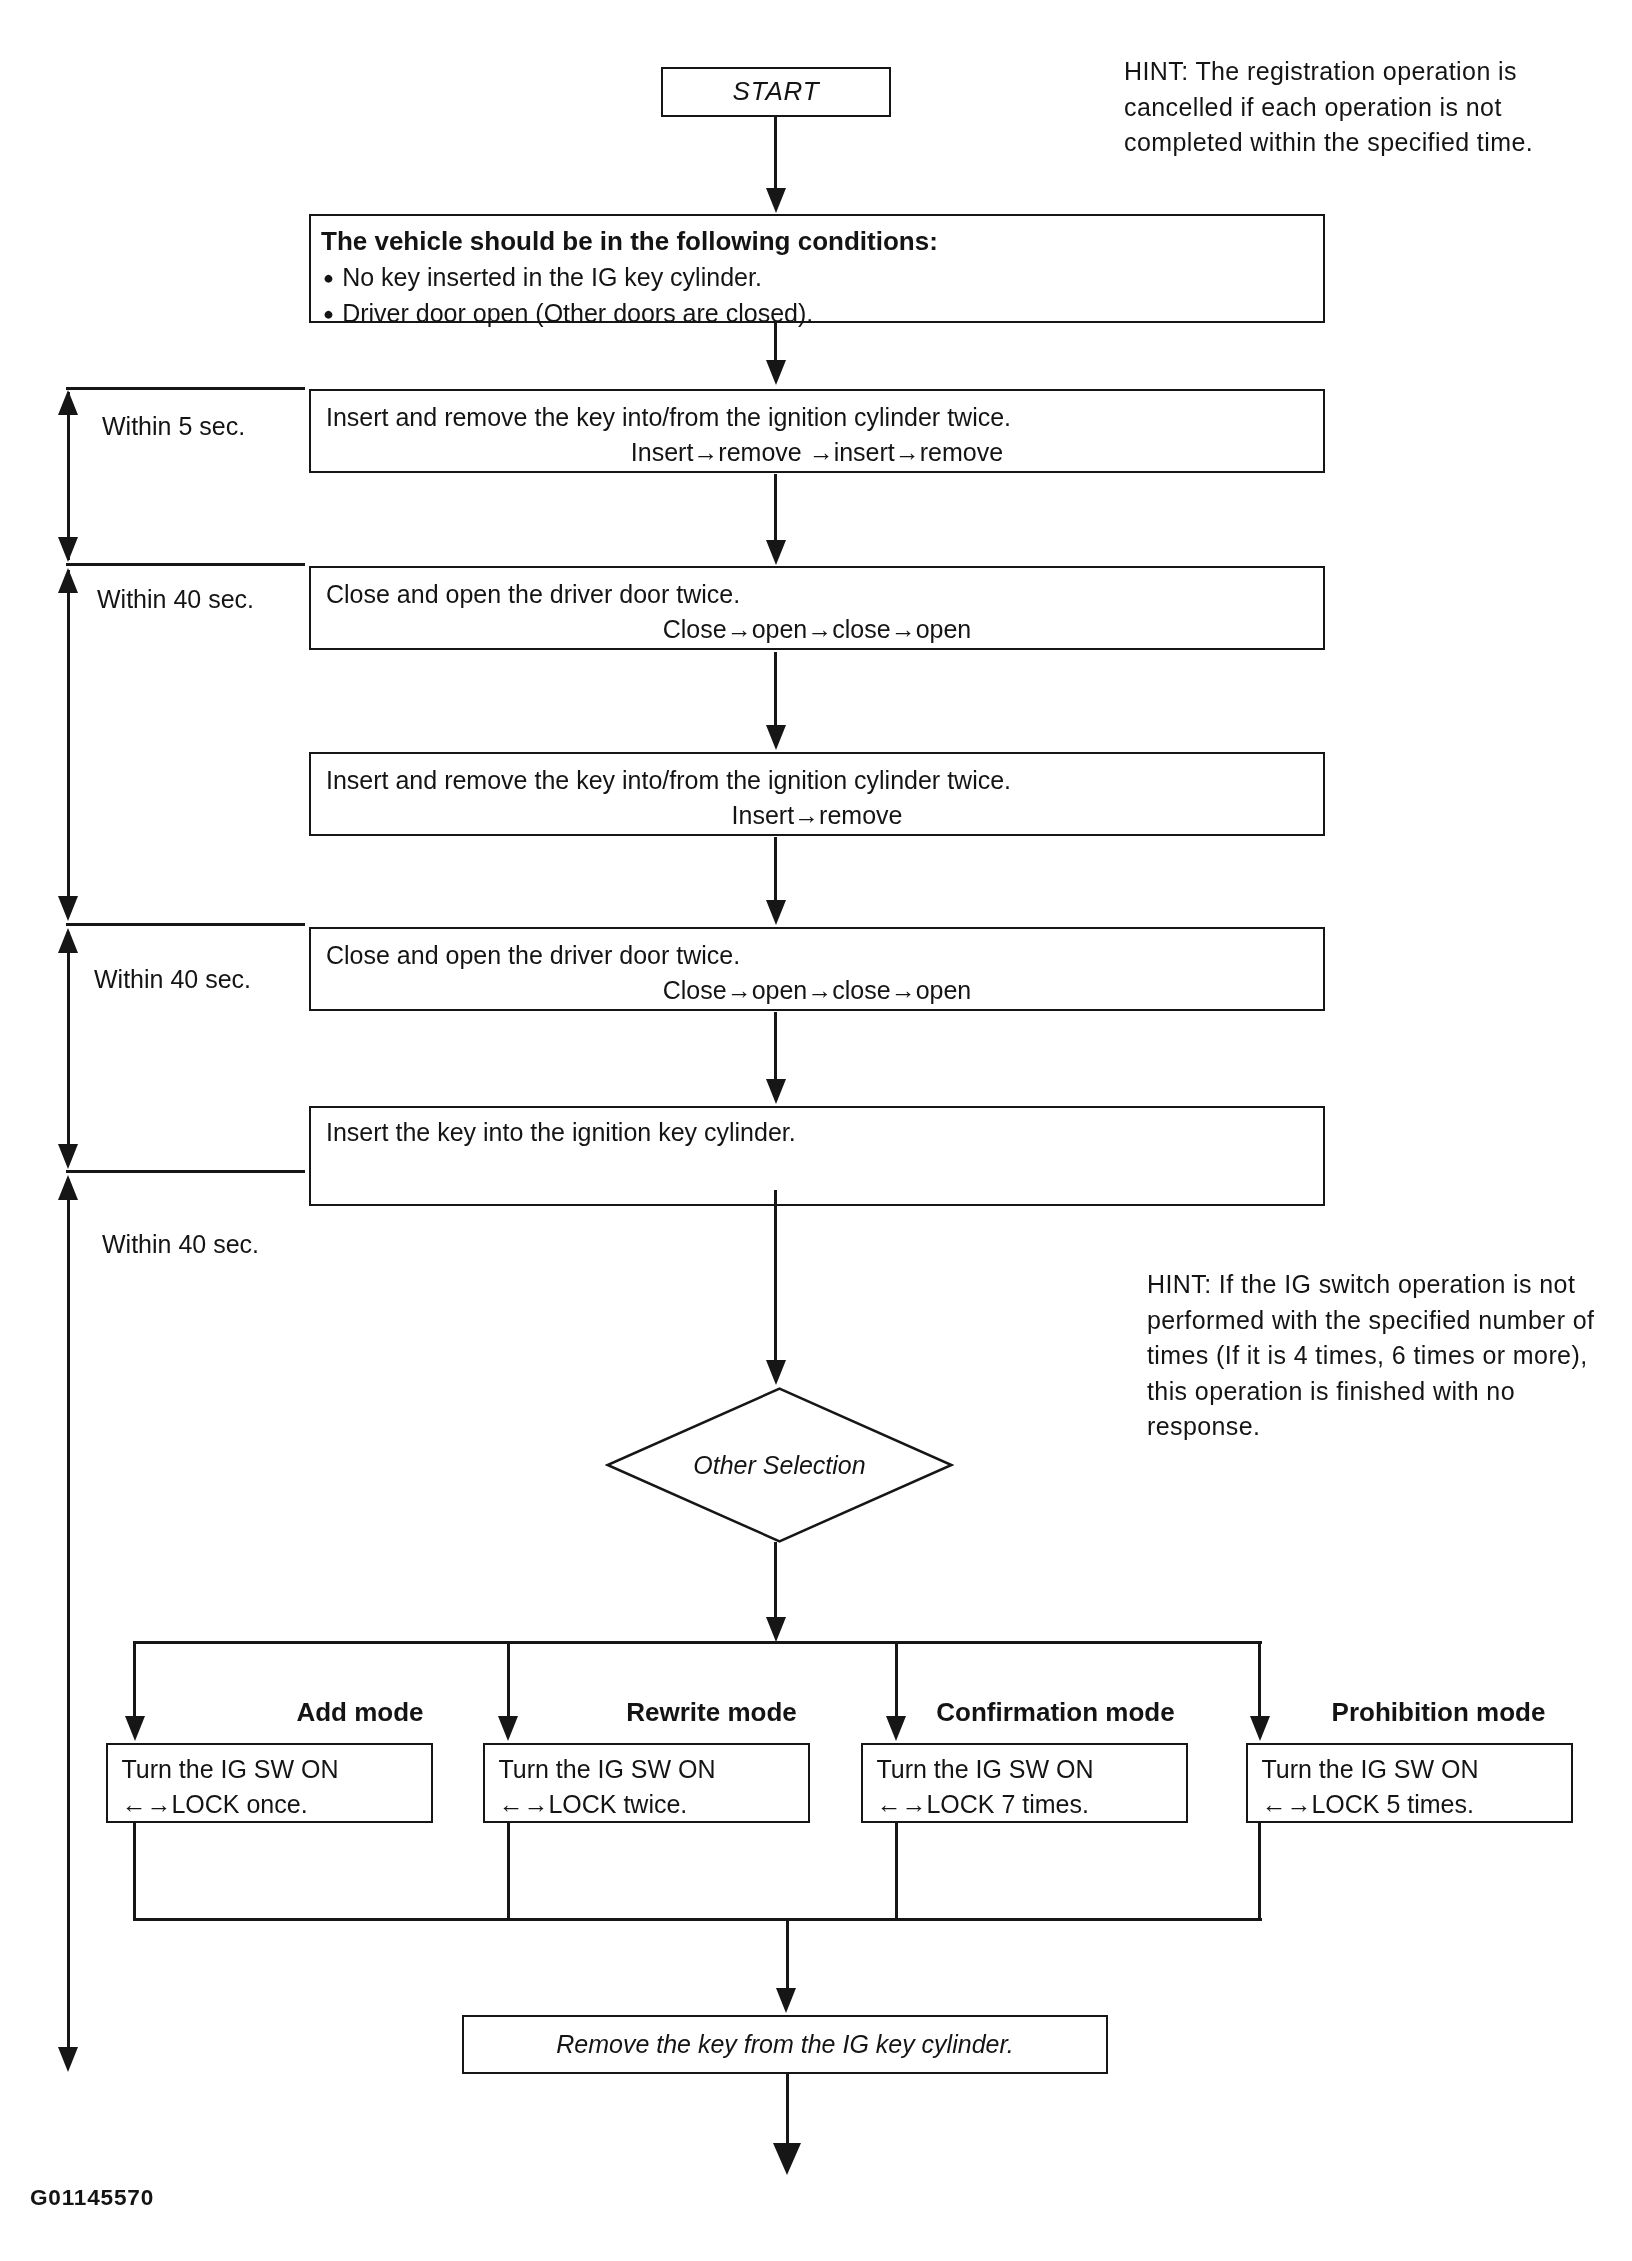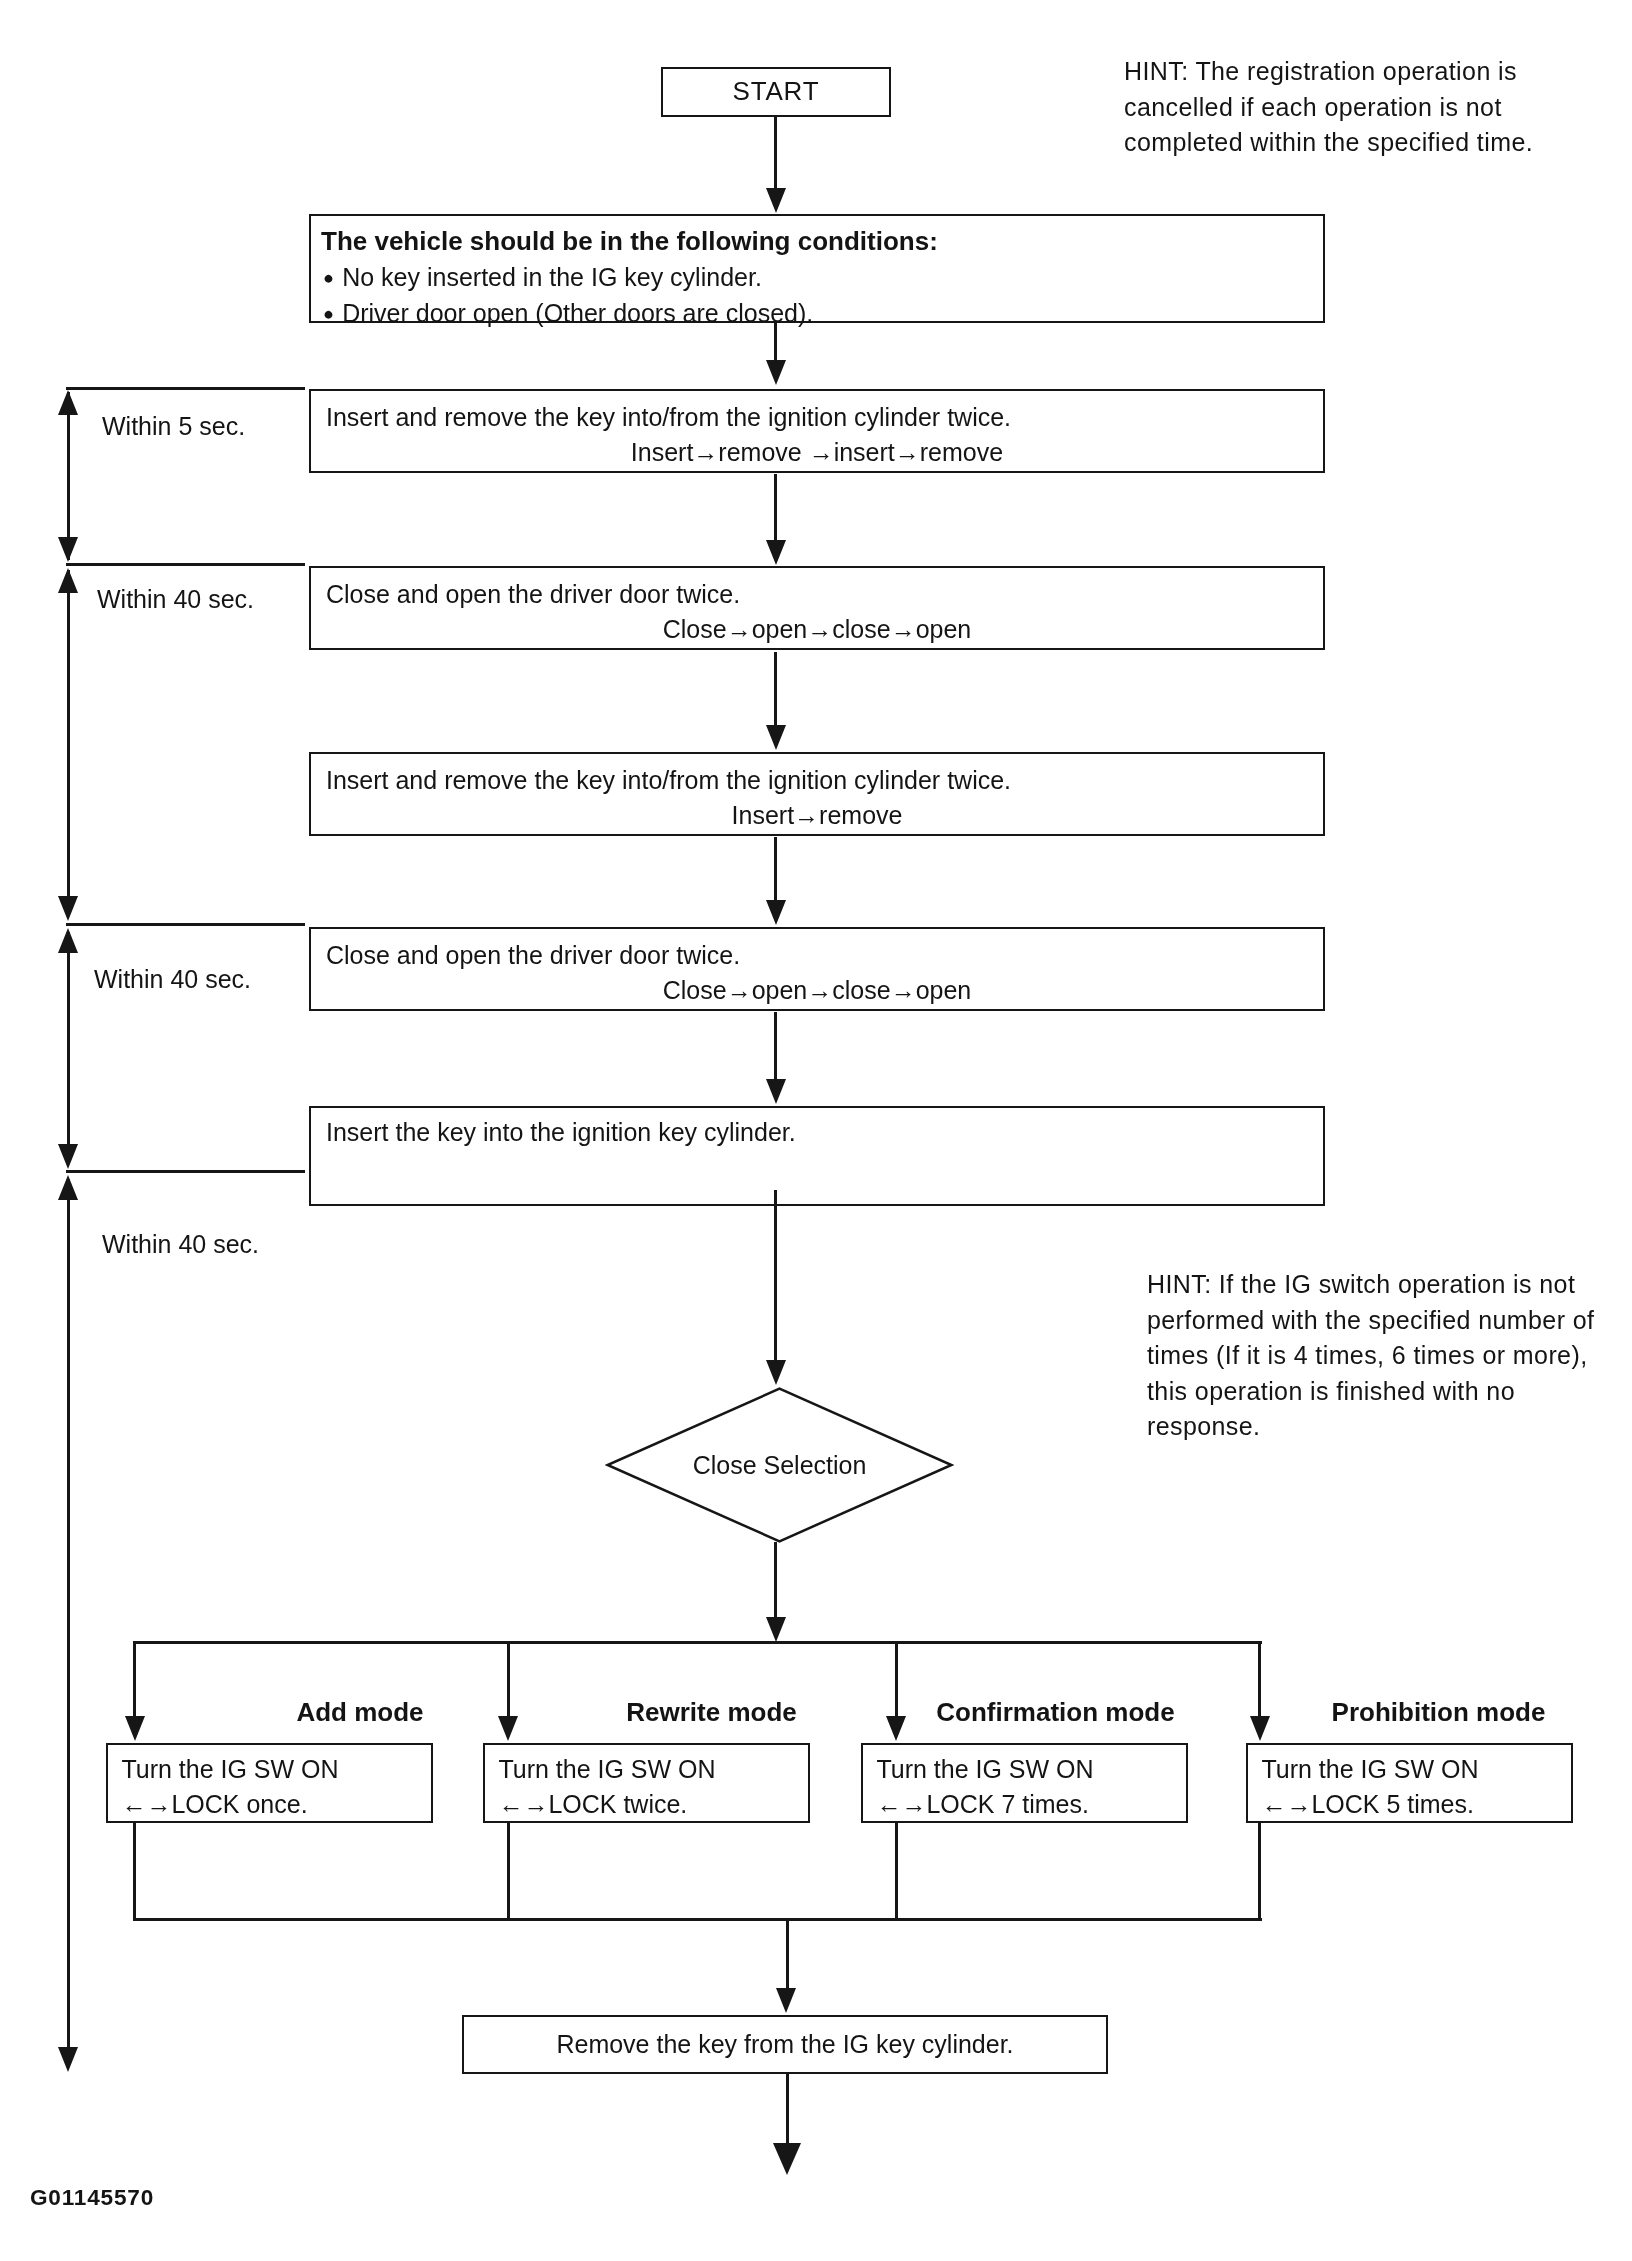--- a/index.html
+++ b/index.html
@@ -6,21 +6,21 @@
   body{width:1632px;height:2261px;position:relative;font-family:"Liberation Sans","DejaVu Sans",sans-serif;color:#141414;}
   #canvas{position:absolute;left:0;top:0;width:1632px;height:2261px;background:#fff;}
   .box{position:absolute;border:2.5px solid #161616;background:#fff;box-sizing:border-box;font-size:25px;line-height:1.35;}
   .vline{position:absolute;width:2.5px;background:#161616;}
   .hline{position:absolute;height:2.5px;background:#161616;}
   .arrd{position:absolute;width:0;height:0;border-left:10px solid transparent;border-right:10px solid transparent;border-top:25px solid #161616;}
   .arru{position:absolute;width:0;height:0;border-left:10px solid transparent;border-right:10px solid transparent;border-bottom:25px solid #161616;}
   .arrd-big{position:absolute;width:0;height:0;border-left:14.2px solid transparent;border-right:14.2px solid transparent;border-top:32px solid #161616;}
   .lbl{position:absolute;font-size:25px;white-space:nowrap;}
   .hint{position:absolute;font-size:25px;line-height:1.42;letter-spacing:0.4px;}
-  .center-flex{display:flex;align-items:center;justify-content:center;text-align:left;}
+  .center-flex{display:flex;align-items:center;justify-content:center;text-align:left;font-style:italic;}
   .step-l1{padding:10px 8.4px 0 15px;}
   .step-l2{text-align:center;padding-top:1.7px;}
   .mode-title{position:absolute;top:1697px;height:34px;font-size:26px;font-weight:700;text-align:center;white-space:nowrap;}
   .mode-box{position:absolute;top:1743px;width:327px;height:80px;border:2.5px solid #161616;box-sizing:border-box;background:#fff;font-size:25px;line-height:1.4;padding:6.7px 8.4px 0 13.4px;}
   .cond-title{font-weight:700;font-size:26px;padding:8.4px 0 0 10px;}
   .cond-item{font-size:25px;padding:1.7px 0 0 11.7px;}
   .bullet{font-size:18.4px;vertical-align:1.7px;padding-right:8.4px;}
   .diamond-label{position:absolute;left:605px;top:1387px;width:349px;height:156px;font-size:25px;}
   .figure-id{position:absolute;left:30px;top:2185px;font-size:22.6px;font-weight:700;letter-spacing:0.8px;}
 </style>
@@ -103,21 +103,21 @@
     <div class="step-l1" style="padding-top:8.4px;">Insert the key into the ignition key cylinder.</div>
   </div>
   <div class="vline" style="left:774px;top:1190px;height:172px;"></div>
   <div class="arrd" style="left:766px;top:1360px;"></div>
 
   <div class="hint" style="left:1147px;top:1267px;width:479px;">HINT: If the IG switch operation is not performed with the specified number of times (If it is 4 times, 6 times or more), this operation is finished with no response.</div>
 
   <svg style="position:absolute;left:605px;top:1387px;" width="349" height="156" viewBox="0 0 416 186">
     <polygon points="208,2 413,93 208,184 3,93" fill="#ffffff" stroke="#161616" stroke-width="3"></polygon>
   </svg>
-  <div class="diamond-label center-flex">Close Selection</div>
+  <div class="diamond-label center-flex">Other Selection</div>
 
   <div class="vline" style="left:774px;top:1542px;height:77px;"></div>
   <div class="arrd" style="left:766px;top:1617px;"></div>
   <div class="hline" style="left:133px;top:1641px;width:1129px;"></div>
 
   <div class="vline" style="left:133px;top:1644px;height:74px;"></div>
   <div class="arrd" style="left:125px;top:1716px;"></div>
   <div class="vline" style="left:507px;top:1644px;height:74px;"></div>
   <div class="arrd" style="left:498px;top:1716px;"></div>
   <div class="vline" style="left:895px;top:1644px;height:74px;"></div>

